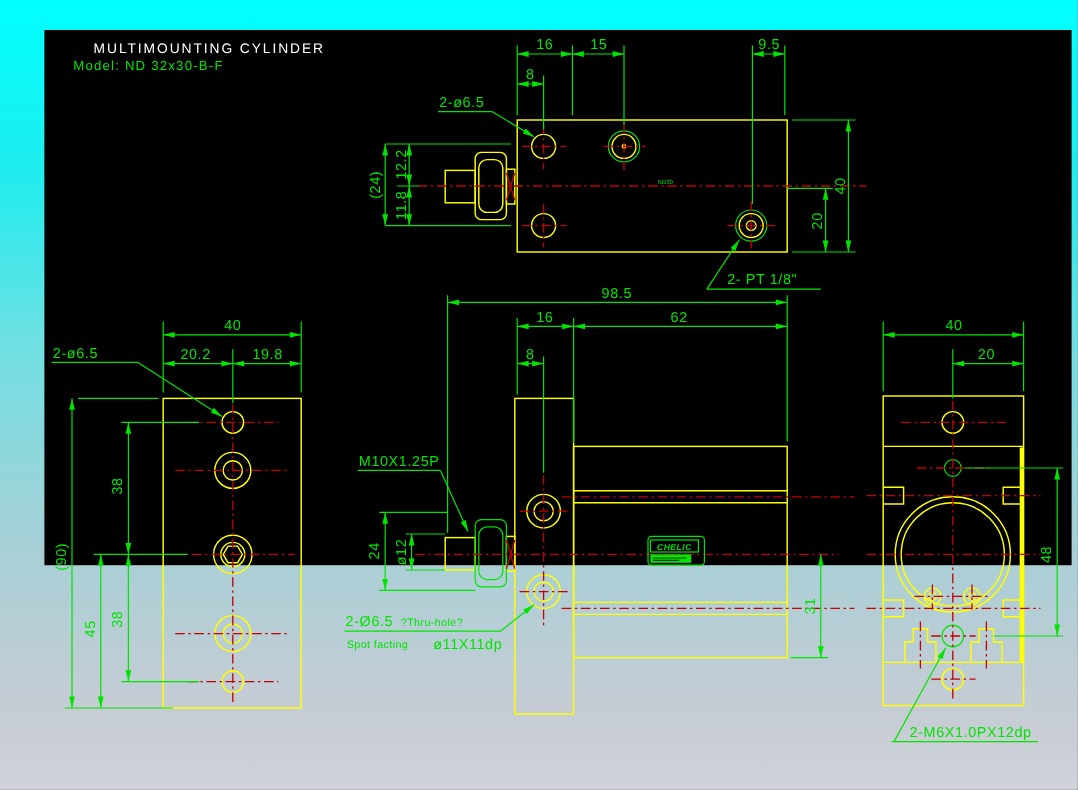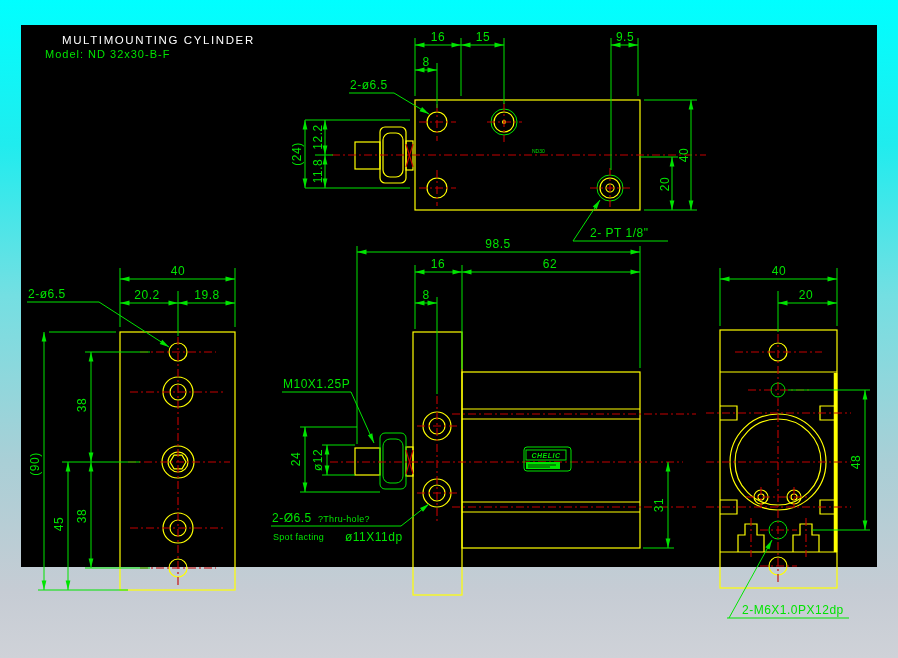--- a/index.html
+++ b/index.html
@@ -1,21 +1,21 @@
 <!DOCTYPE html>
 <html><head>
 <meta charset="utf-8">
 <style>
   html,body{margin:0;padding:0;}
   .frame{
     position:relative;width:898px;height:658px;overflow:hidden;
     background:linear-gradient(180deg,#00ffff 0%,#20ecee 22%,#74dfe2 45%,#a9cfd6 70%,#c6ccd4 90%,#cfd2d8 100%);
     font-family:"Liberation Sans",sans-serif;
   }
-  .canvas{position:absolute;left:21px;top:25px;width:856px;height:542px;background:#000;}
+  .canvas{position:absolute;left:37px;top:25px;width:856px;height:446px;background:#000;}
   svg text{fill:#00e400;font-family:"Liberation Sans",sans-serif;font-size:12px;letter-spacing:.5px;}
   svg text.small{font-size:9px;letter-spacing:.3px;}
   svg text.tiny{font-size:5px;letter-spacing:0;}
   svg text.title{fill:#ffffff;font-size:11.5px;letter-spacing:1.6px;}
   svg text.model{fill:#00e400;font-size:11px;letter-spacing:1px;}
   svg text.logo{font-size:7px;font-style:italic;font-weight:bold;letter-spacing:.5px;}
   .y{stroke:#ffff00;fill:none;stroke-width:1.2;}
   .yf{fill:#ffff00;stroke:none;}
   .g{stroke:#00e400;fill:none;stroke-width:1;}
   .gf{fill:#00e400;stroke:none;}

